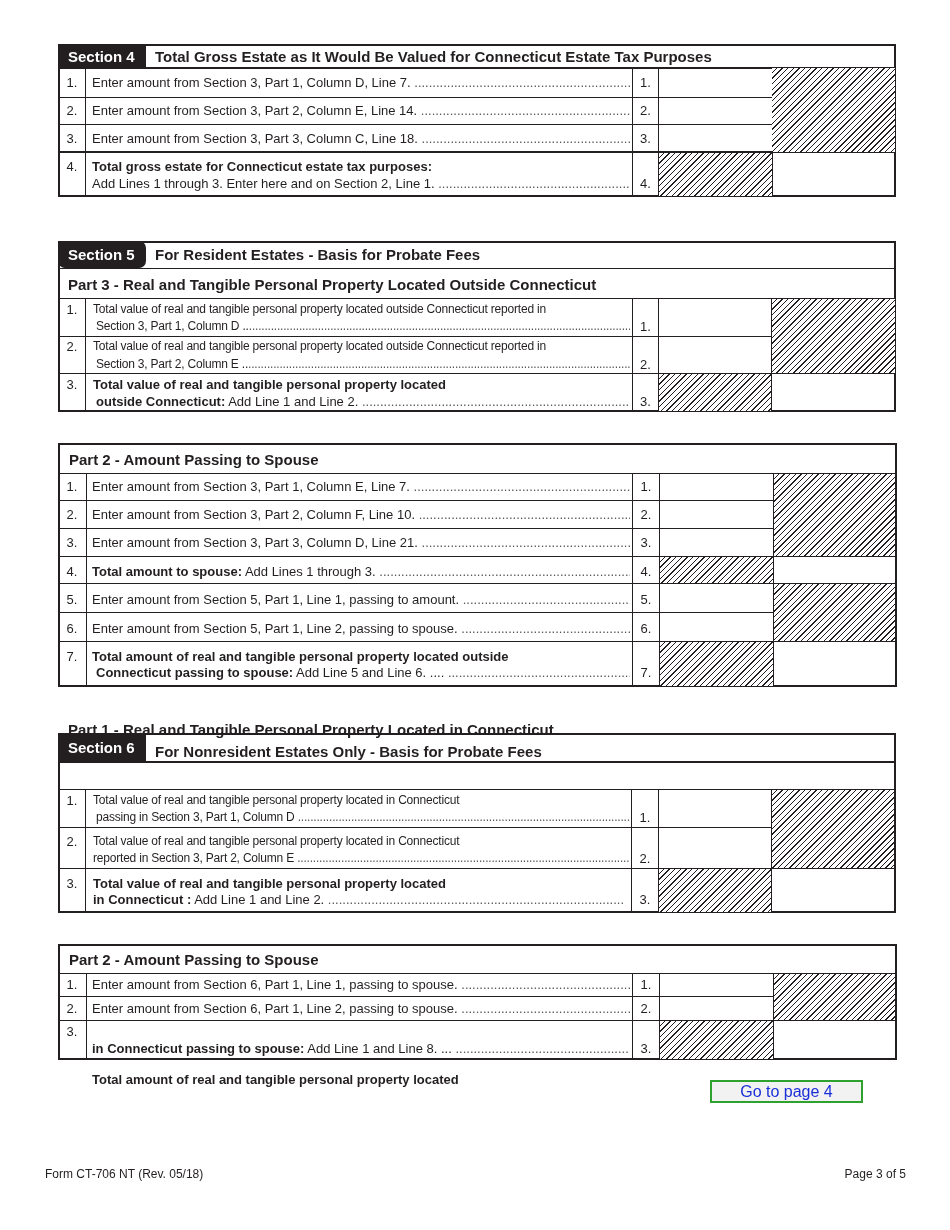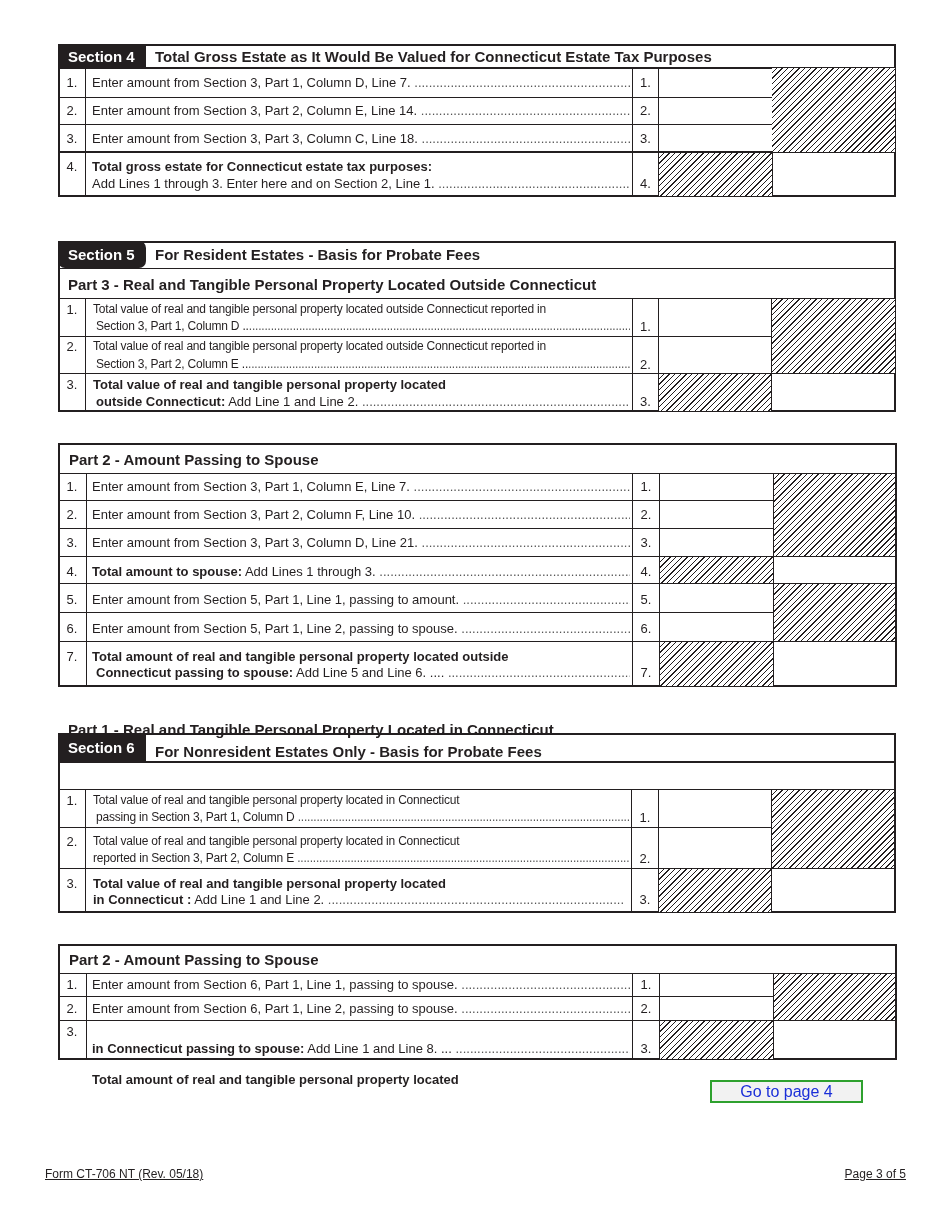--- a/index.html
+++ b/index.html
@@ -15,21 +15,21 @@
   .txt { position:absolute; font-size:13px; white-space:nowrap; overflow:hidden; }
   .txt.small { font-size:12px; letter-spacing:-0.2px; }
   .txt b { font-weight:bold; }
   .dots { color:#555; }
   .ref { position:absolute; font-size:13px; text-align:center; }
   .field { position:absolute; box-sizing:border-box; background:transparent; border:none; }
   .hatch { position:absolute; box-sizing:border-box;
     background: repeating-linear-gradient(135deg, #fff 0px, #fff 3px, #231f20 3px, #231f20 4px);
   }
   .goto { position:absolute; left:710px; top:1080px; width:153px; height:23px; border:2px solid #2ea12e; box-sizing:border-box; background:#f2f2f2; color:#1a2ed8; font-size:16px; display:flex; align-items:center; justify-content:center; cursor:pointer; }
-  .footer { position:absolute; font-size:12px;text-decoration:underline; }
+  .footer { position:absolute; font-size:12px; }
 </style>
 </head>
 <body>
 
 <div class="box" style="left:58px;top:44px;width:838px;height:153px;"></div>
 <div class="sec-tag" style="left:58px;top:44px;width:88px;height:24px;">Section 4</div>
 <div class="sec-title" style="left:155px;top:44px;height:24px;">Total Gross Estate as It Would Be Valued for Connecticut Estate Tax Purposes</div>
 <div class="hline thick" style="left:58px;top:67px;width:838px;"></div>
 <div class="hline" style="left:58px;top:97px;width:714px;"></div>
 <div class="hline" style="left:58px;top:124px;width:714px;"></div>

